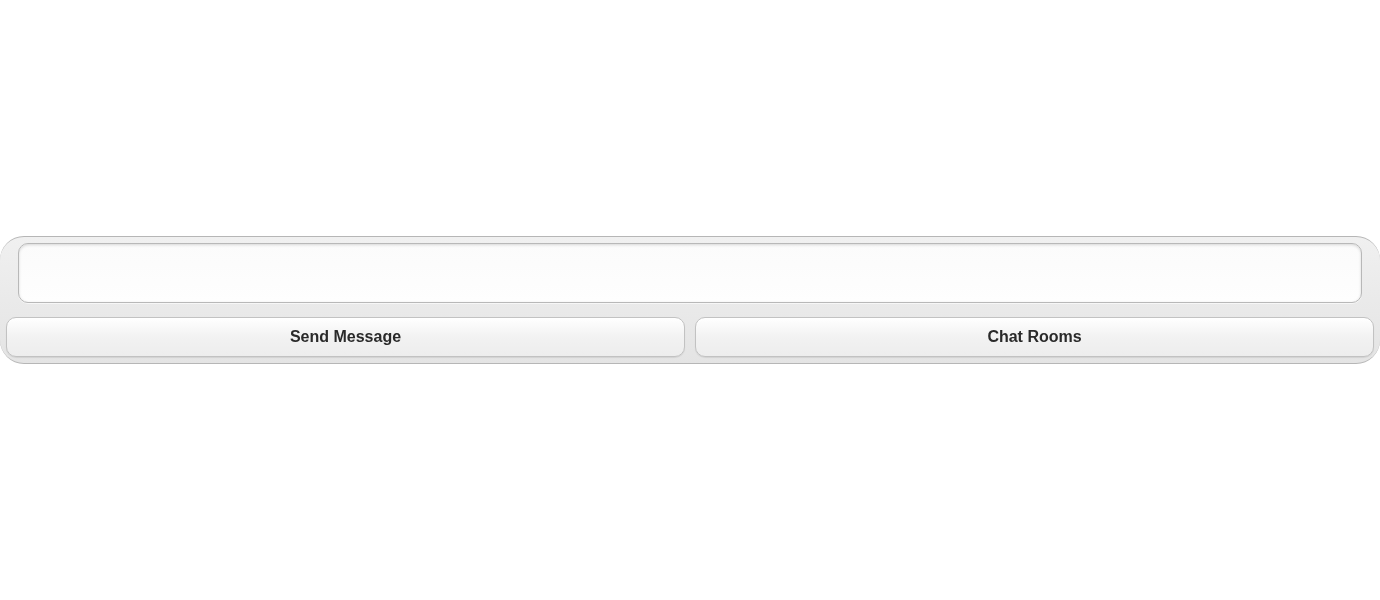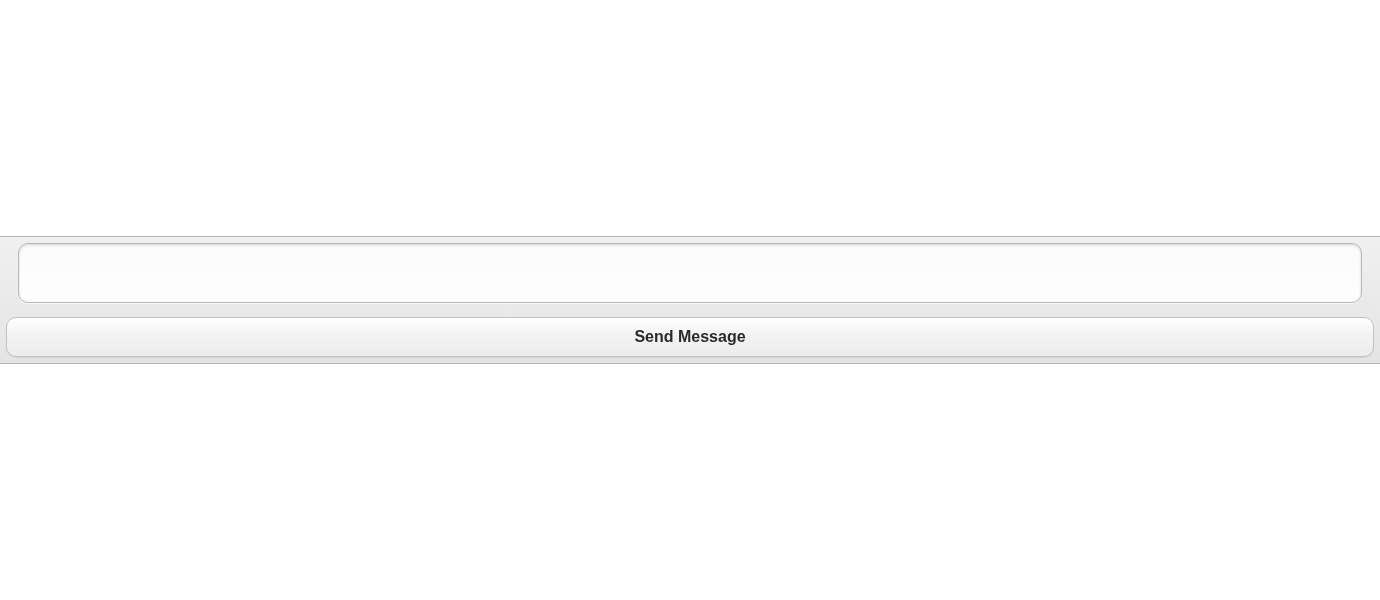--- a/index.html
+++ b/index.html
@@ -16,20 +16,21 @@
     }
     .footer-bar {
       position: absolute;
       top: 236px;
       left: 0;
       right: 0;
       background: linear-gradient(to bottom, #f0f0f0 0%, #e4e4e4 100%);
       border-top: 1px solid #b6b6b6;
       border-bottom: 1px solid #b6b6b6;
       padding: 6px 4px 6px 4px;
+      border-radius: 24px;
     }
     .message-input-container {
       padding: 0 14px 14px 14px;
     }
     .message-input {
       width: 100%;
       height: 60px;
       background: linear-gradient(to bottom, #fbfbfb 0%, #fefefe 100%);
       border: 1px solid #b8b8b8;
       border-radius: 10px;
@@ -60,14 +61,15 @@
   </style>
 </head>
 <body>
 
 <div class="footer-bar">
   <div class="message-input-container">
     <input type="text" class="message-input" value="" style="">
   </div>
   <div class="button-row">
     <button class="action-button">Send Message</button>
+    <button class="action-button">Chat Rooms</button>
   </div>
 </div>
 
 </body></html>

